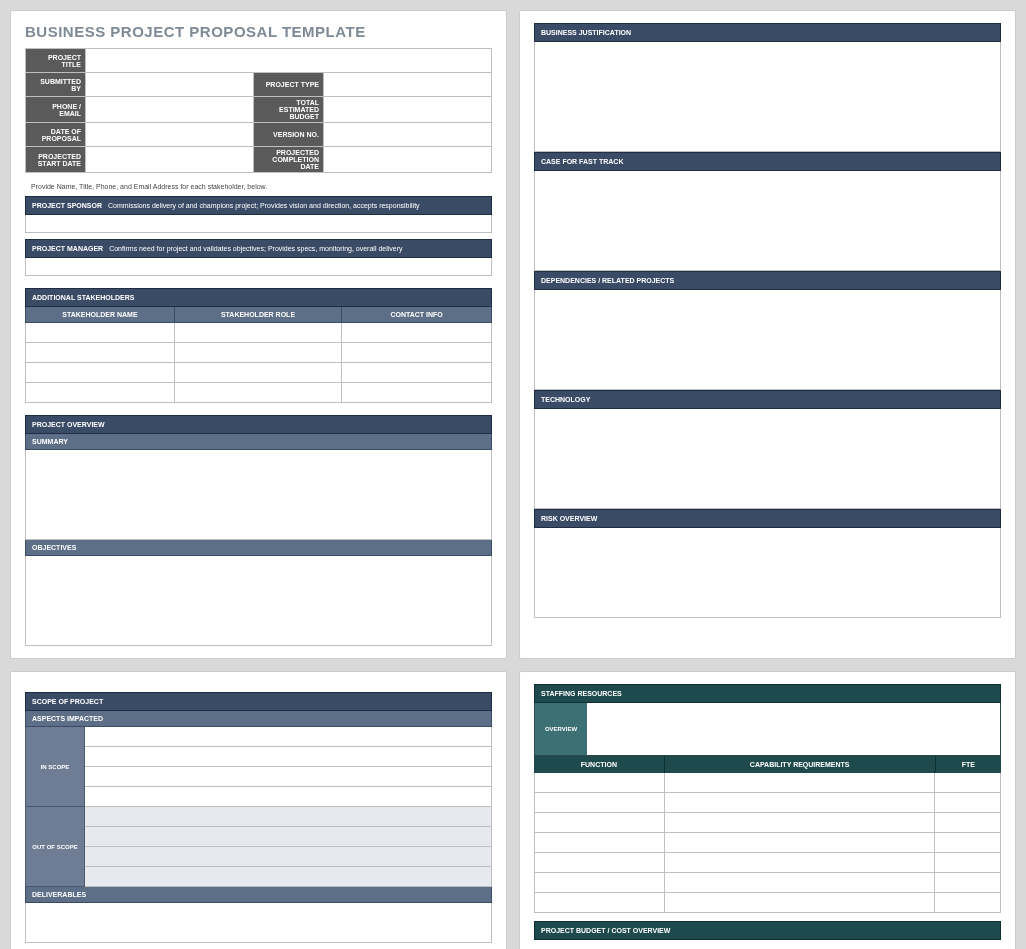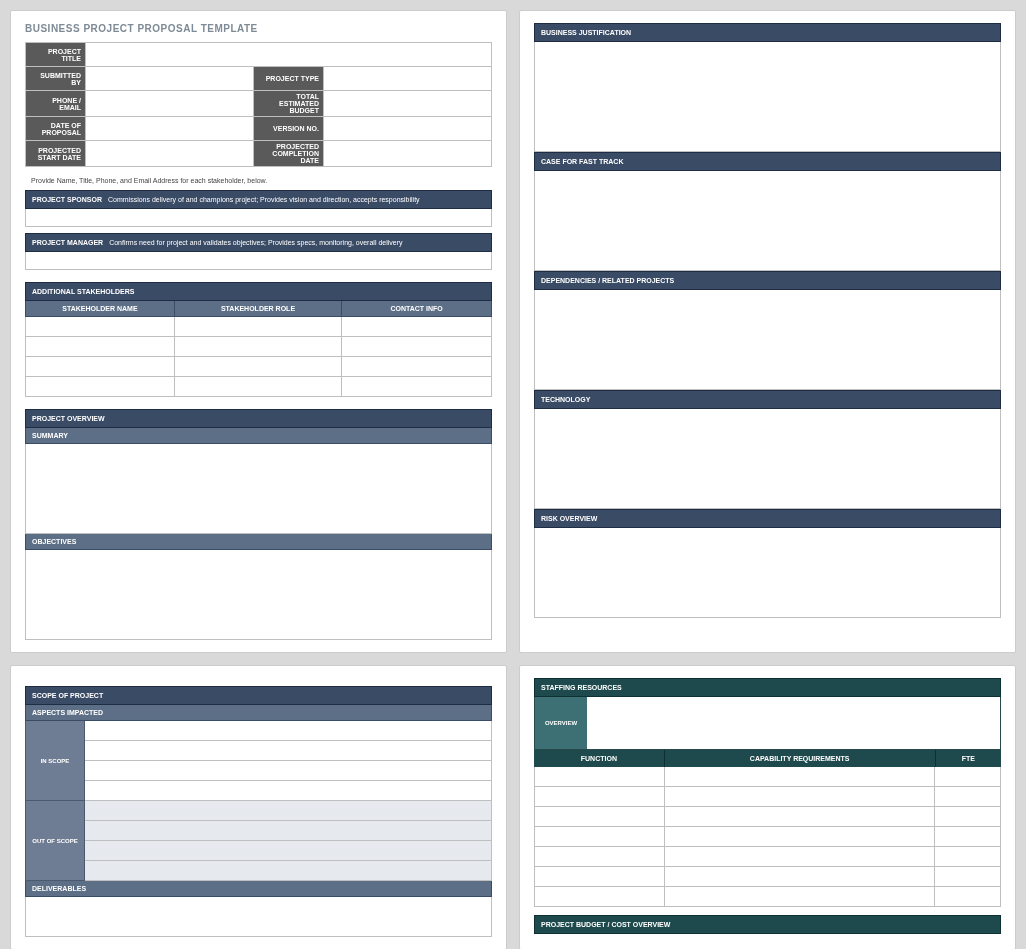--- a/index.html
+++ b/index.html
@@ -18,21 +18,21 @@
   background: #fff;
   border: 1px solid #ccc;
   border-radius: 2px;
   padding: 12px 14px;
   min-height: 300px;
 }
 .page-tall { min-height: 620px; }
 .page-short { min-height: 280px; }
 h1.title {
   color: #7e8a95;
-  font-size: 10px;
+  font-size: 15px;
   font-weight: 700;
   letter-spacing: 0.5px;
   margin-bottom: 8px;
 }
 
 .info-table {
   border-collapse: collapse;
   width: 100%;
   margin-bottom: 10px;
 }

